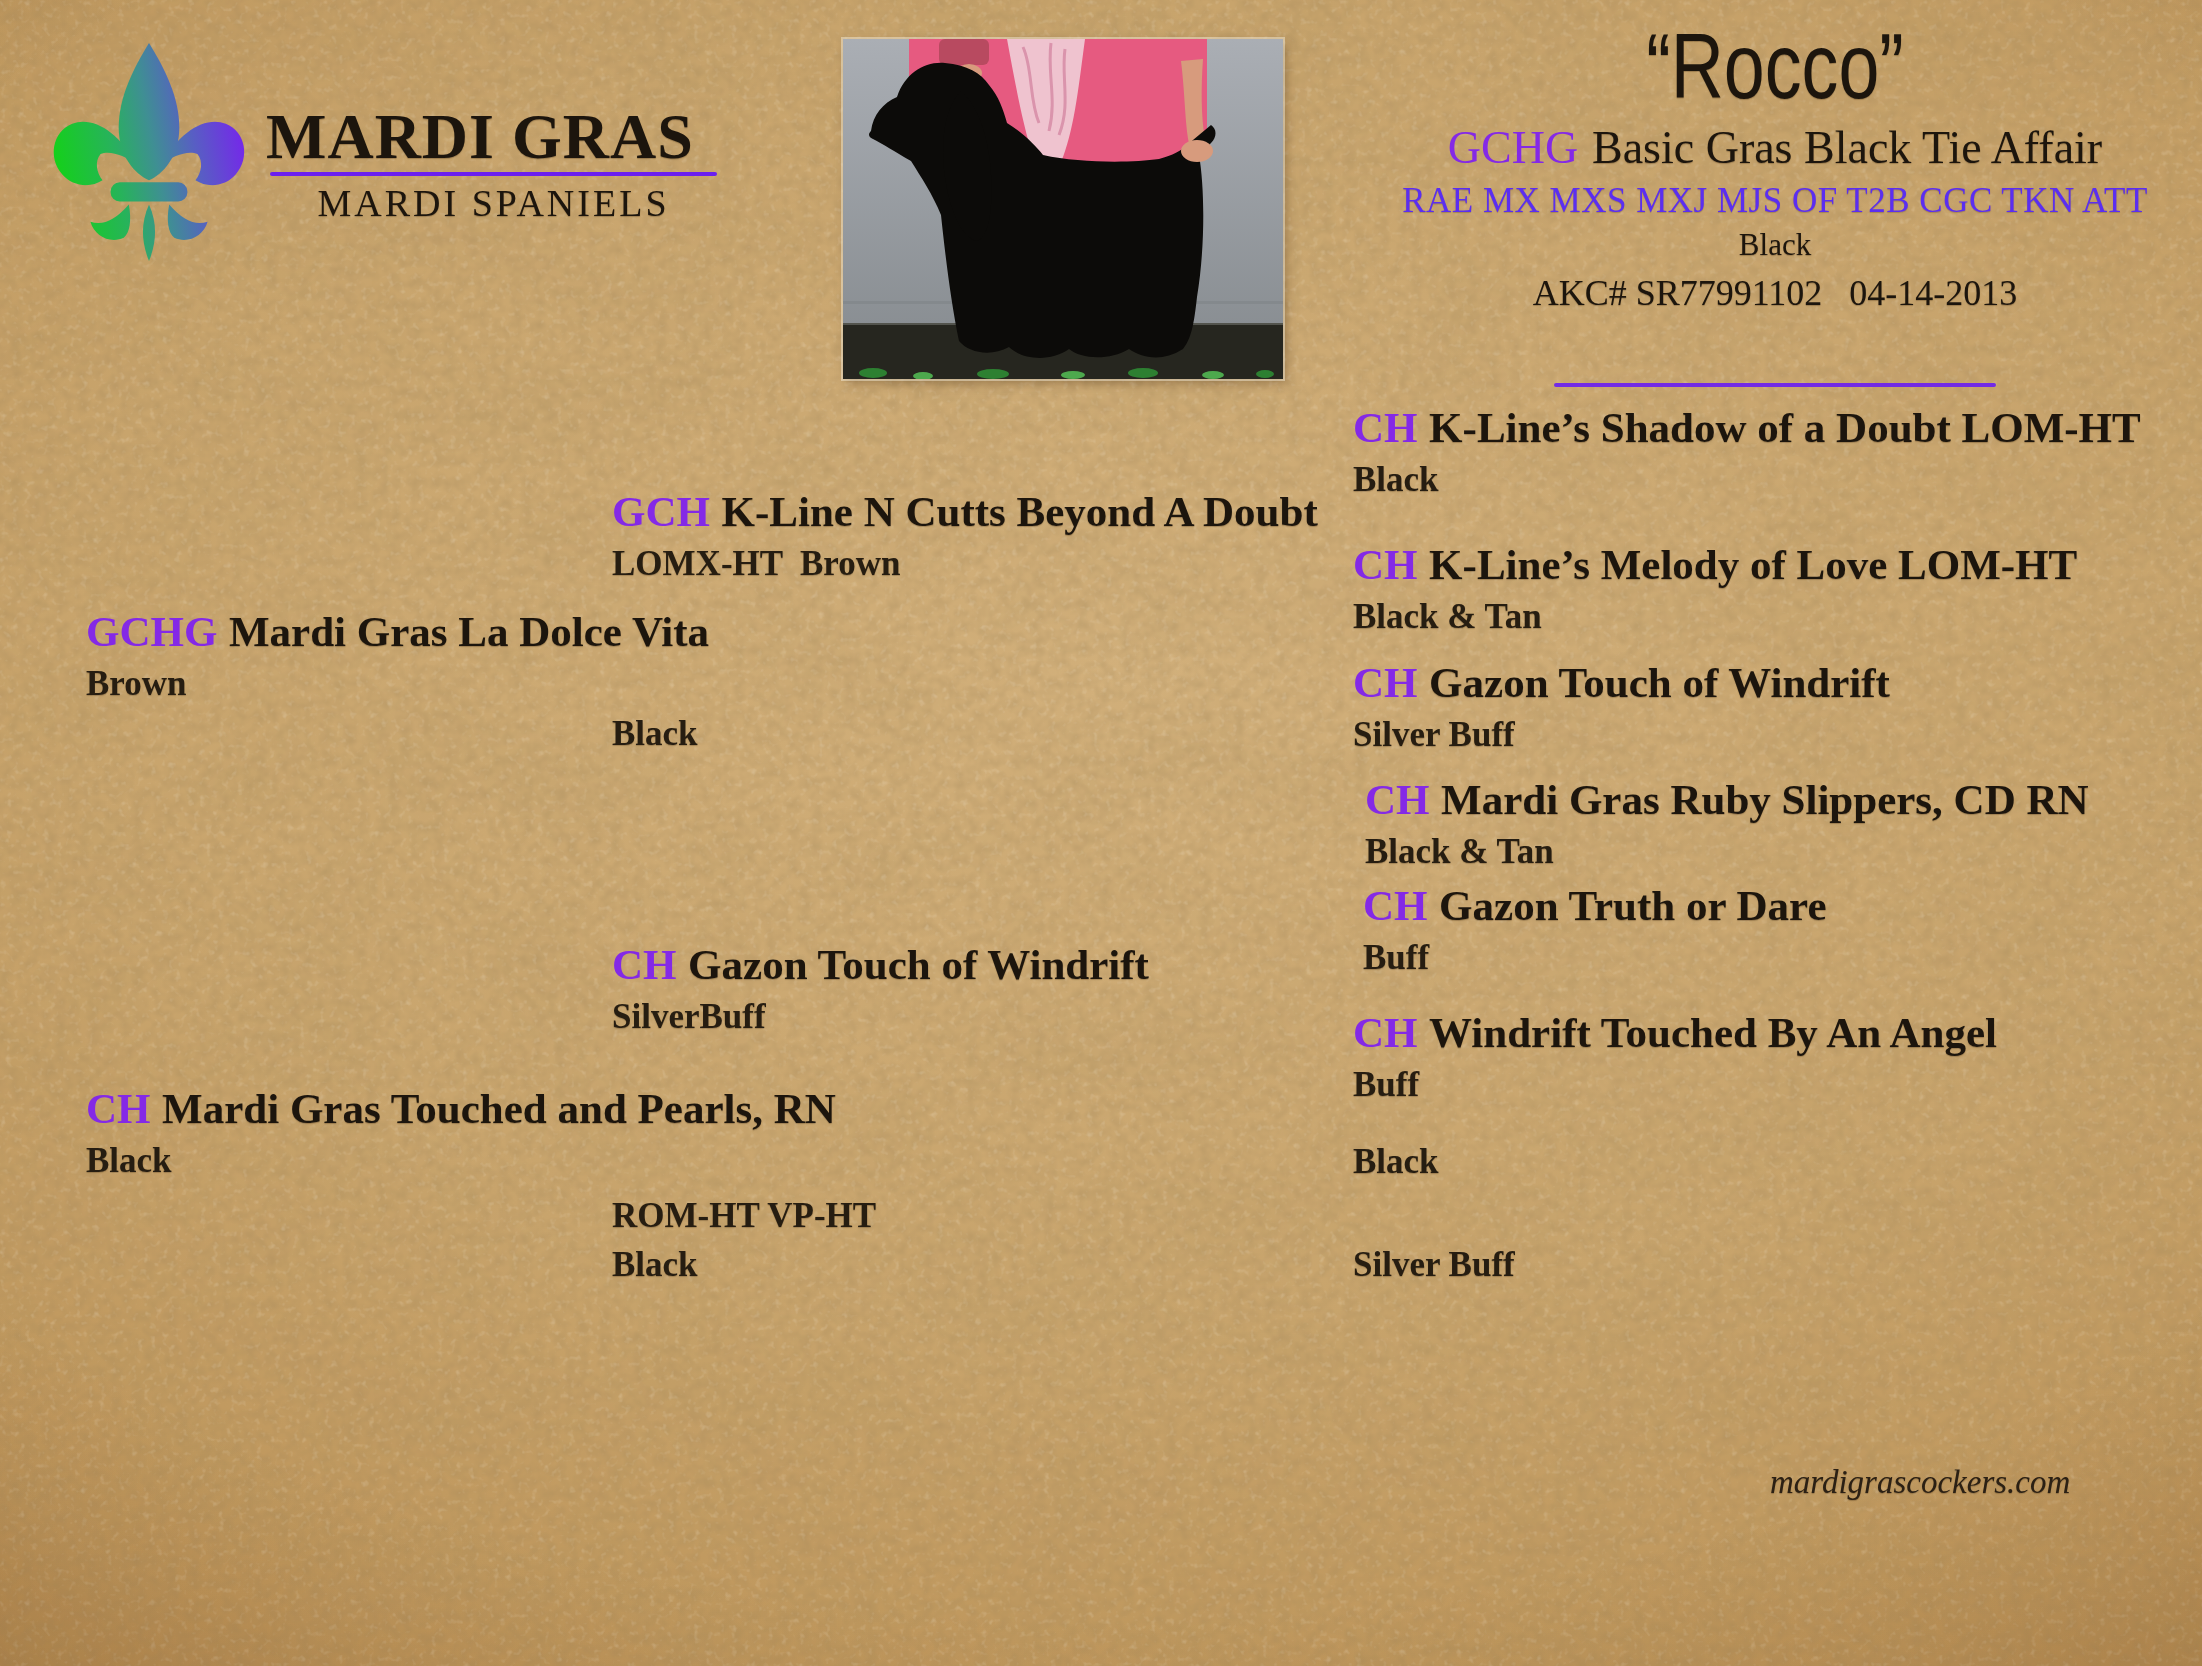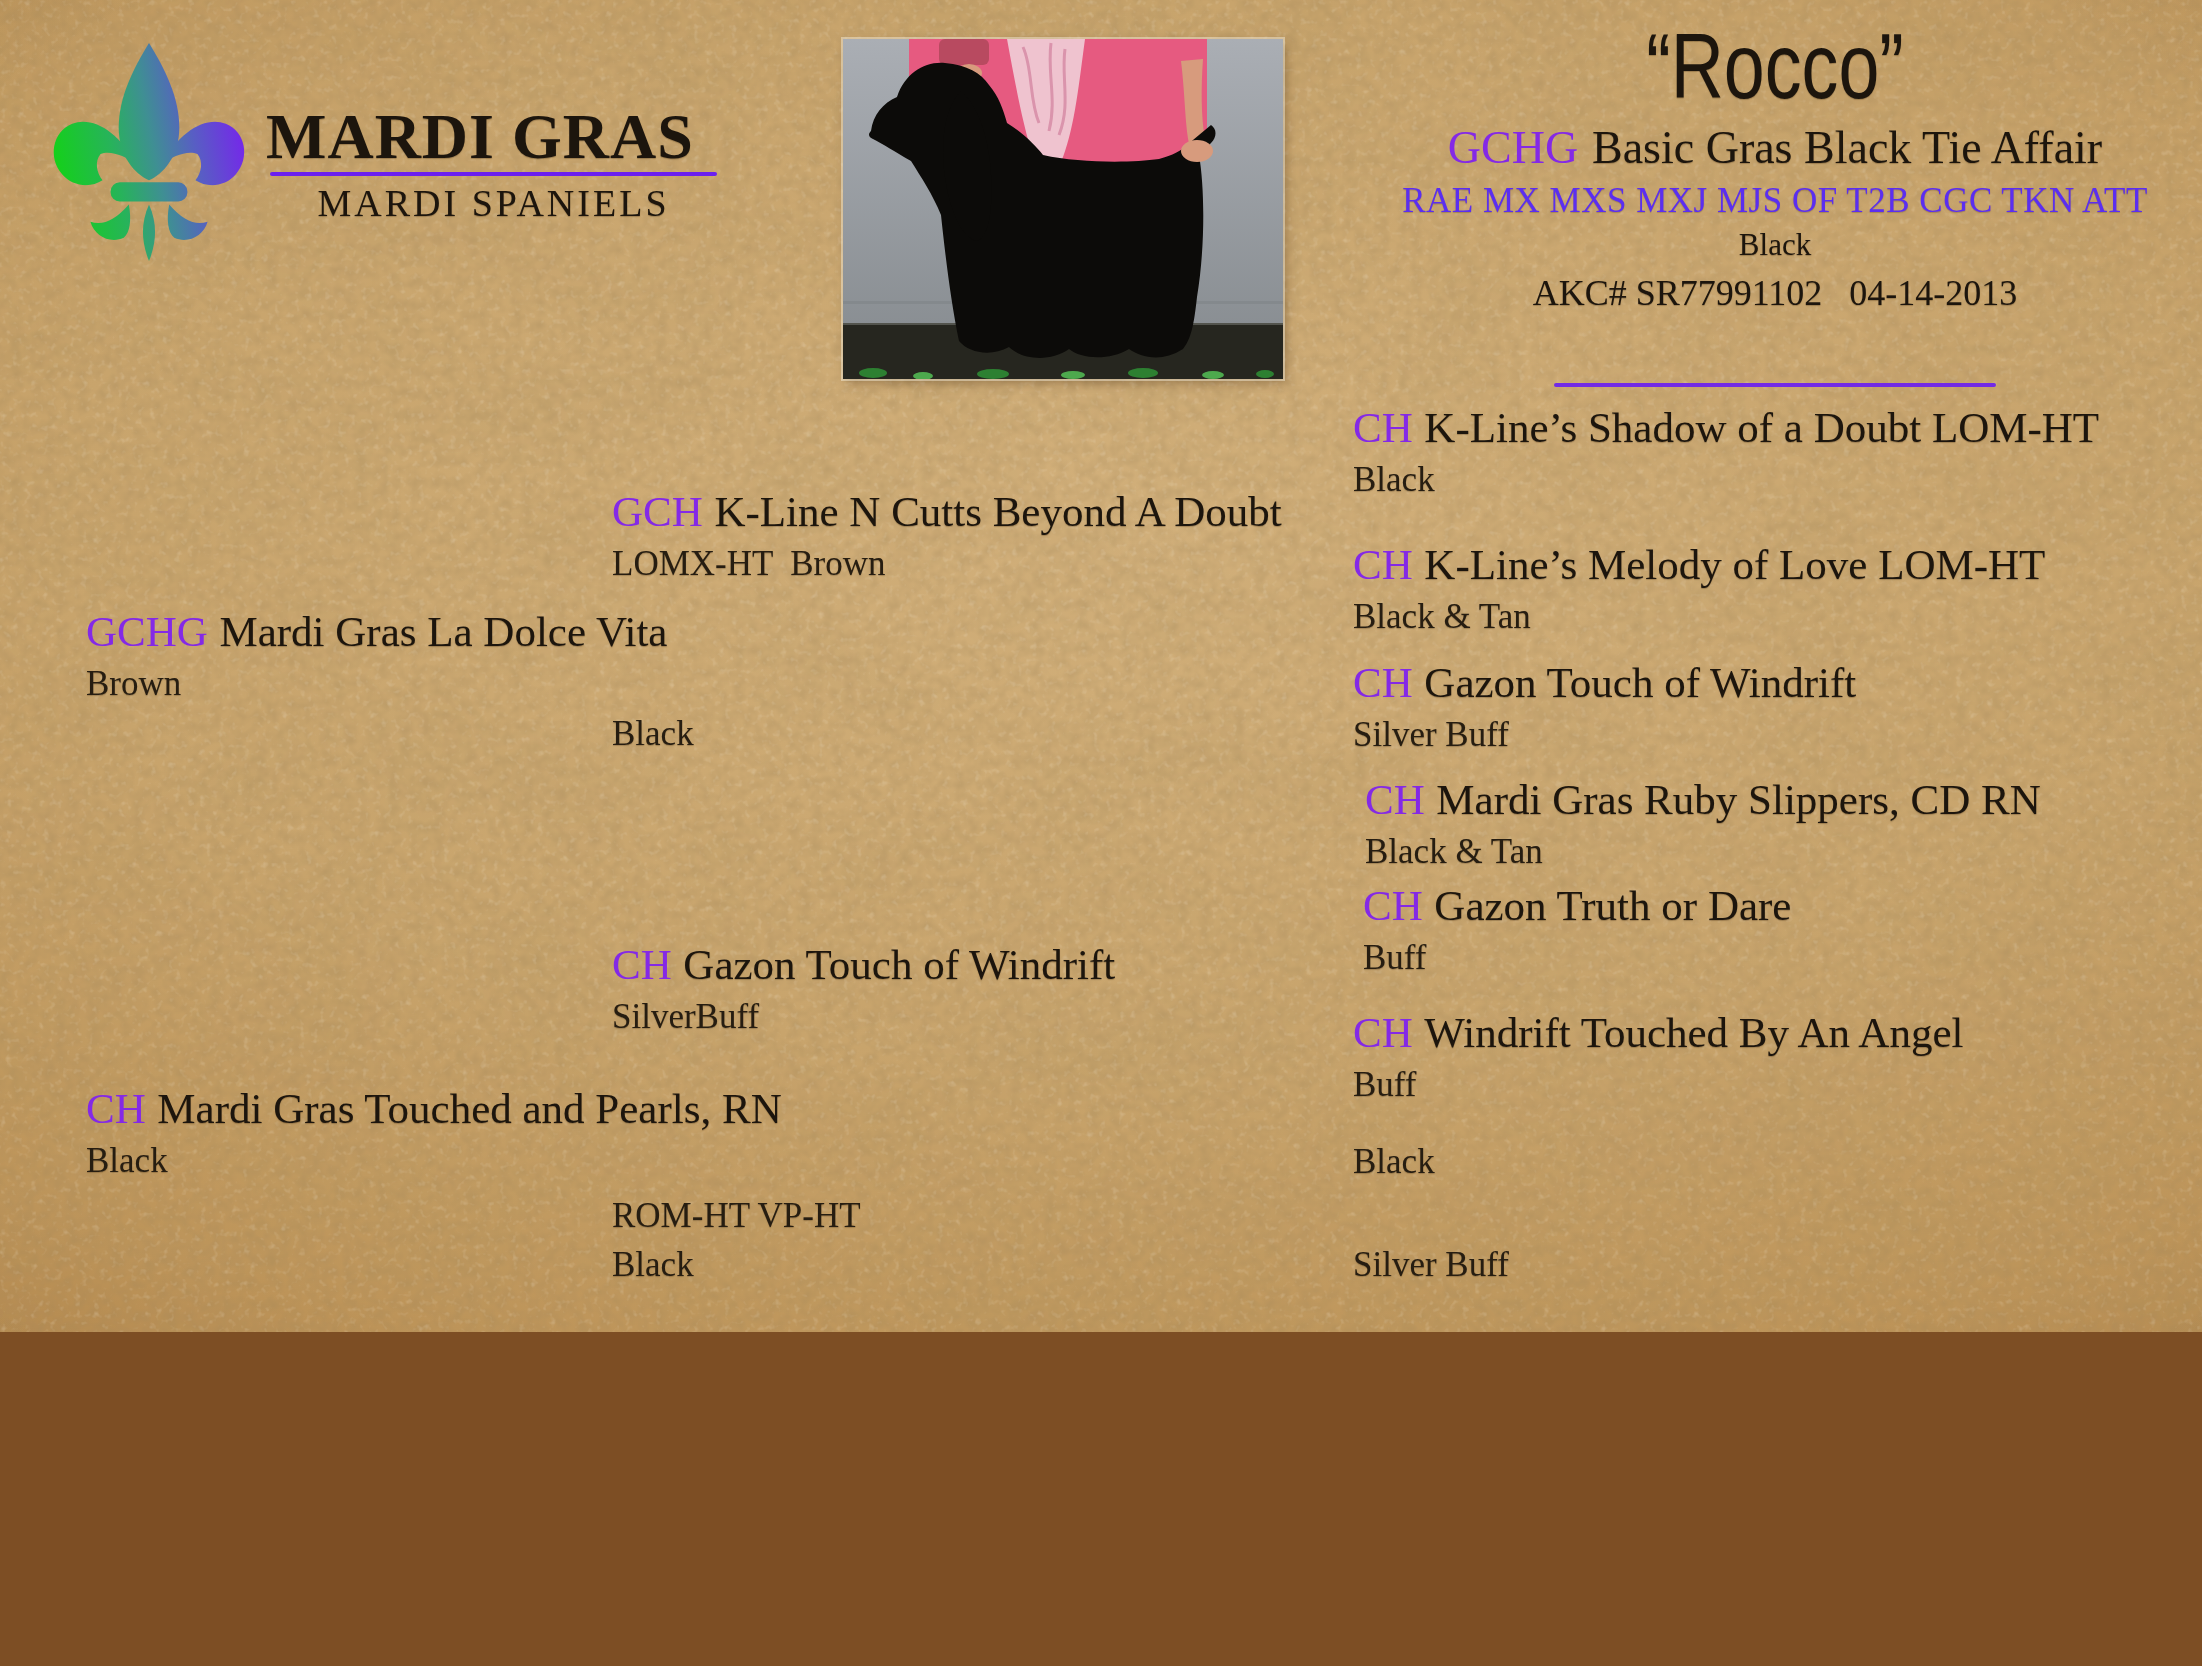--- a/index.html
+++ b/index.html
@@ -1,17 +1,17 @@
 <!DOCTYPE html>
 <html style="--accent-purple: #8429e6; --titles-purple: #5b2ef0; --underline-purple: #6a1ff0; --text-black: #1c150d; --background-tan: #c49d66;"><head>
 <meta charset="utf-8">
 <style>
   html,body{margin:0;padding:0;background:#7d4e24;}
   .page{
-    position:relative;width:2202px;height:1332px;overflow:hidden;
+    position:relative;width:2202px;height:1666px;overflow:hidden;
     font-family:"Liberation Serif", serif;
     background-color:var(--background-tan,#c49d66);
     background-image:
       radial-gradient(ellipse 130% 105% at 52% 40%,
         #d2b07b 0%, #c8a46c 38%, #bd9459 62%, #a87c44 82%, #916335 93%, #7a4b22 100%),
       linear-gradient(135deg, rgba(90,45,15,.30) 0%, rgba(90,45,15,0) 18%);
   }
   .texture,.vignette{position:absolute;left:0;top:0;width:2202px;height:1666px;pointer-events:none;}
   .vignette{background:
       radial-gradient(ellipse 120% 100% at 50% 42%, rgba(0,0,0,0) 55%, rgba(96,56,20,.22) 82%, rgba(62,34,10,.48) 100%);
@@ -43,21 +43,21 @@
   .reg-line .px{margin-right:.3em;}
   .titles-line{margin-top:8px;font-size:35px;letter-spacing:.5px;
       color:var(--titles-purple,#5b2ef0);white-space:nowrap;
       text-shadow:0 1px 1px rgba(62,40,14,.25);}
   .color-line{margin-top:6px;font-size:31px;}
   .akc-line{margin-top:9px;font-size:36px;}
   .divider{position:absolute;left:1554px;top:383px;width:442px;height:4px;
       background:var(--underline-purple,#6a1ff0);border-radius:2px;opacity:.92;}
 
   
-  .entry{position:absolute;white-space:nowrap;}
+  .entry{position:absolute;white-space:nowrap;font-weight:bold;}
   .entry .title{font-size:43px;line-height:48px;}
   .entry .sub{font-size:35px;line-height:40px;margin-top:8px;color:#261d11;
       text-shadow:0 1px 1px rgba(62,40,14,.28);}
   .entry .sub + .sub{margin-top:9px;}
   .px{color:var(--accent-purple,#8429e6);margin-right:.27em;text-shadow:none;}
   .pre{white-space:pre;}
 
   .website{position:absolute;left:1770px;top:1464px;font-size:33px;color:#2b2014;
       text-shadow:0 1px 1px rgba(62,40,14,.3);font-style:italic;}
 </style>

